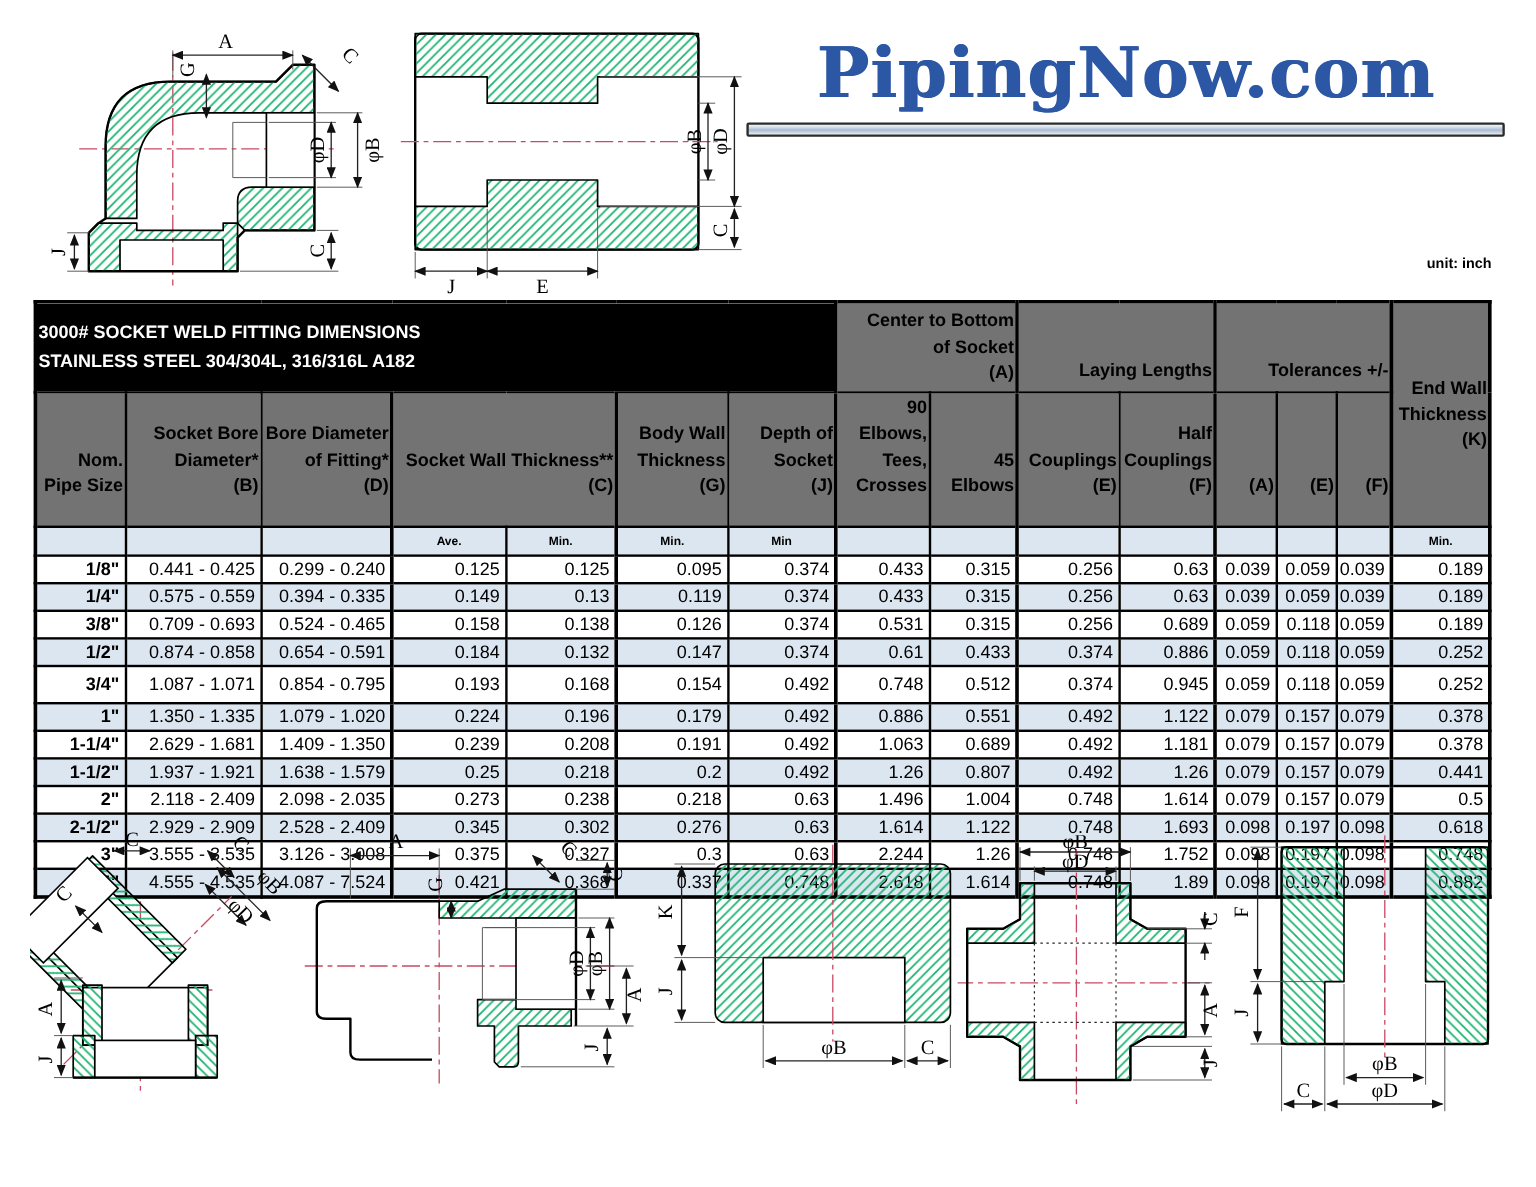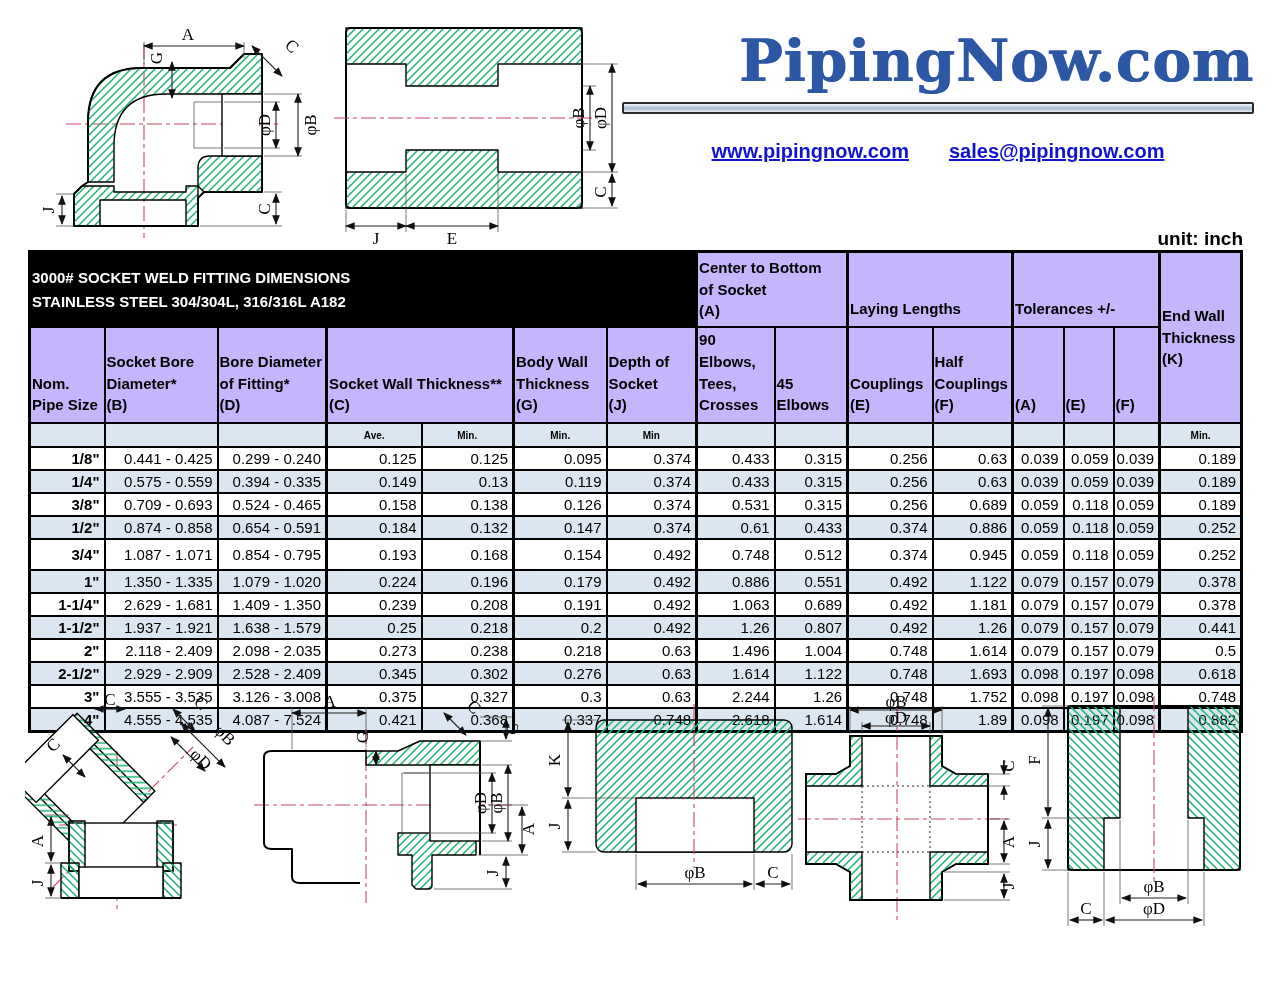--- a/index.html
+++ b/index.html
@@ -4,47 +4,47 @@
 <style>
   html,body{margin:0;padding:0;}
   body{
     position:relative;width:1280px;height:989px;background:#ffffff;
     font-family:"Liberation Sans",sans-serif;overflow:hidden;color:#000;
   }
   
   .brand{position:absolute;left:622px;top:30px;width:632px;text-align:center;}
   .logo{
     font-family:"DejaVu Serif",serif;font-weight:bold;font-size:58px;line-height:1.1;
-    color:#2b57a5;letter-spacing:1px;text-shadow:1px 0 0 #2b57a5;white-space:nowrap;text-align:right;
+    color:#2b57a5;letter-spacing:1px;text-shadow:1px 0 0 #2b57a5;white-space:nowrap;
   }
   .pipebar{
     height:8px;margin-top:8px;border:2px solid #2b2b2b;border-radius:2px;
     background:linear-gradient(to bottom,#f4f7fb 0%,#c6d2e2 35%,#a9bbd2 55%,#e6ecf4 100%);
   }
   .links{margin-top:26px;font-size:20px;font-weight:bold;white-space:nowrap;}
   .links a{color:#1112cf;text-decoration:underline;margin:0 20px;}
-  .unit{position:absolute;top:228px;right:37px;font-size:19px;font-weight:bold;}
+  .unit{position:absolute;top:212px;right:37px;font-size:12px;font-weight:bold;}
 
   
   table.spec{
     position:absolute;left:28px;top:250px;border-collapse:collapse;table-layout:fixed;
     border:3px solid #000;width:1214px;
   }
   table.spec td{border:2px solid #000;font-size:15px;overflow:hidden;}
   td.bl3{border-left-width:3px !important;}
   .title-cell{
     background:#000;color:#fff;text-align:left;vertical-align:middle;
     font-size:21px;font-weight:bold;line-height:1.55;border-right-width:3px !important;
   }
-  .hd{white-space:pre-line;background:#c4b5fd;font-weight:bold;text-align:left;
+  .hd{white-space:pre-line;background:#737373;font-weight:bold;text-align:right;
       font-size:14px;line-height:1.45;}
   tr.r1 td{height:66px;}
   tr.r1 .grp{vertical-align:middle;font-size:15px;}
   tr.r1 .vbottom{vertical-align:bottom;padding-bottom:6px;}
-  tr.r2 td{height:82px;vertical-align:bottom;padding-bottom:6px;}
+  tr.r2 td{height:82px;vertical-align:bottom;padding-bottom:22px;}
   tr.r3 td{height:20px;background:#dce6f1;font-weight:bold;text-align:center;font-size:10px;}
   tbody td{height:19px;text-align:right;padding:1px 4px 1px 1px;}
   tbody tr.blue td{background:#dce6f1;}
   tbody tr.white td{background:#ffffff;}
   tbody tr.tall td{height:27px;}
   tbody td:first-child{font-weight:bold;}
   tbody td:nth-child(2),tbody td:nth-child(3){text-align:right;padding-left:3px;}
   tbody td:nth-child(4),tbody td:nth-child(6),tbody td:nth-child(8),
   tbody td:nth-child(10),tbody td:nth-child(12),tbody td:nth-child(15){border-left-width:3px;}
   tr.r3 td:nth-child(4),tr.r3 td:nth-child(6),tr.r3 td:nth-child(8),
@@ -124,23 +124,20 @@
   <path class="e" d="M16,204 V226 M76,168 V226 M168,168 V226"></path>
   <path class="d" marker-start="url(#ar)" marker-end="url(#ar)" d="M16,220 H76"></path>
   <text class="t" x="46" y="238" text-anchor="middle">J</text>
   <path class="d" marker-start="url(#ar)" marker-end="url(#ar)" d="M76,220 H168"></path>
   <text class="t" x="122" y="238" text-anchor="middle">E</text>
 </svg>
 
 <div class="brand">
   <div class="logo">PipingNow.com</div>
   <div class="pipebar"></div>
-  <div class="links">
-    <a href="#">www.pipingnow.com</a><a href="#">sales@pipingnow.com</a>
-  </div>
 </div>
 <div class="unit">unit: inch</div>
 
 <table class="spec">
   <colgroup>
     <col style="width:75px">
       <col style="width:113px">
       <col style="width:109px">
     <col style="width:95px">
       <col style="width:92px">

